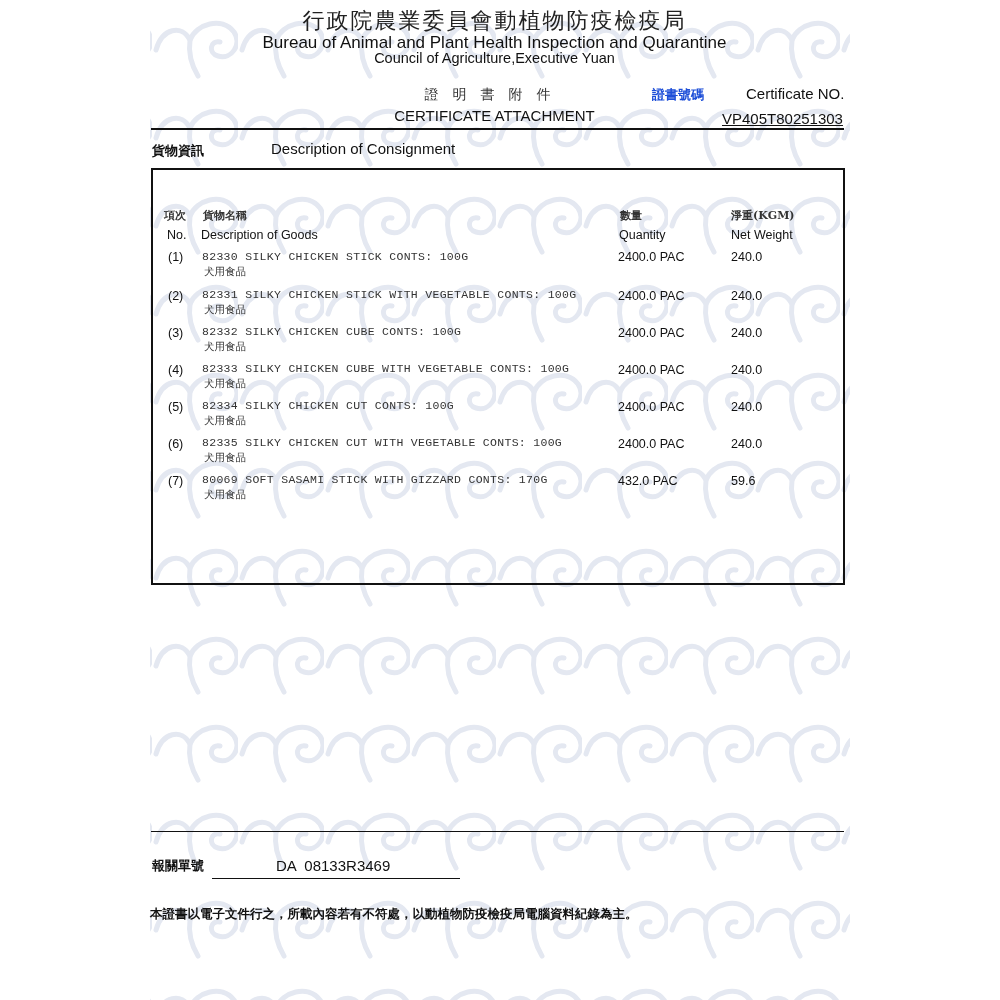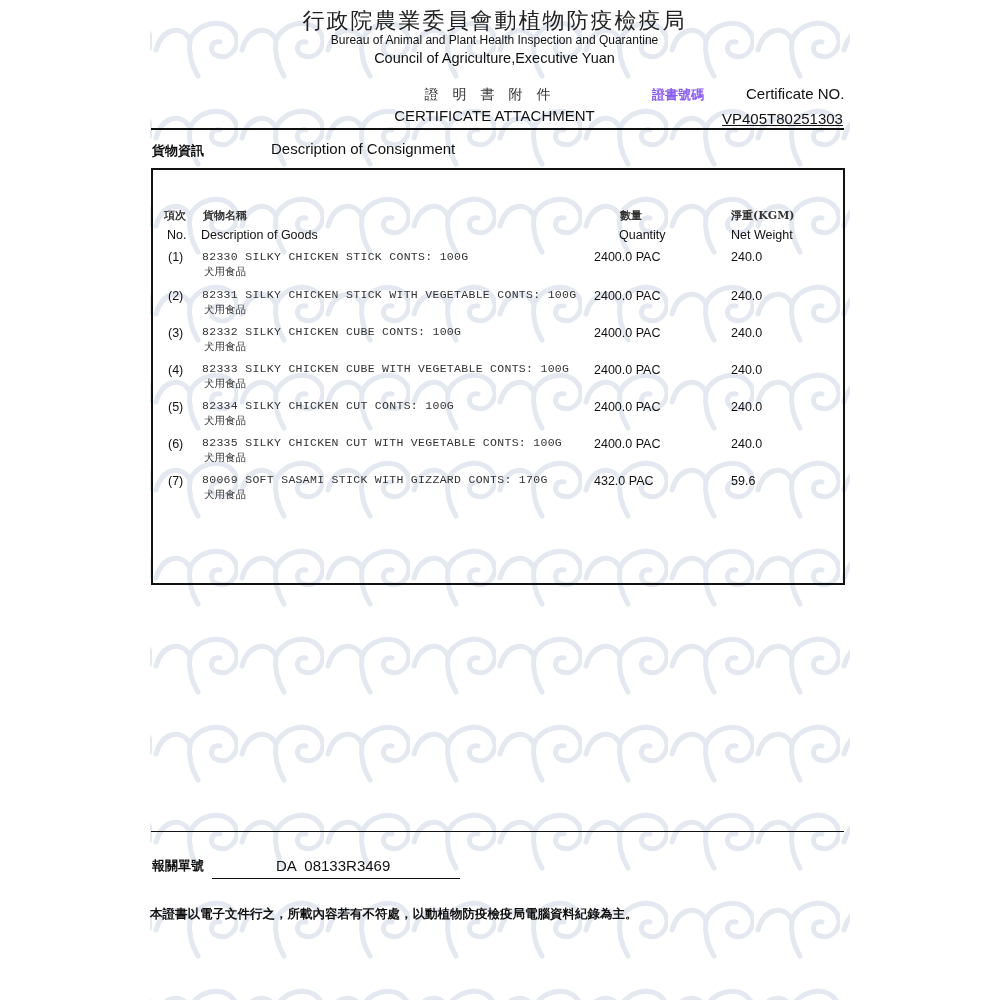--- a/index.html
+++ b/index.html
@@ -12,44 +12,44 @@
     position:absolute; left:0; top:0; width:1000px; height:1000px;
     z-index:0; pointer-events:none;
   }
   .layer { position:absolute; left:0; top:0; width:1000px; height:1000px; z-index:1; }
   .abs { position:absolute; white-space:nowrap; }
   .cjk { font-family:"DejaVu Serif", serif; }
   .mono { font-family:"Liberation Mono", "DejaVu Sans Mono", monospace; }
   .center { left:0; width:989px; text-align:center; }
 
   .t-cn { top:6px; font-size:22px; letter-spacing:2px; color:#222; }
-  .t-en1 { top:33px; font-size:12px; }
+  .t-en1 { top:33px; font-size:17px; }
   .t-en2 { top:50px; font-size:14.5px; }
   .t-en3 { top:67px; font-size:14.5px; }
   .t-attach-cn { top:86px; font-size:14px; letter-spacing:14px; color:#333; }
   .t-attach-en { top:107px; font-size:15px; }
 
-  .certno-cn { left:652px; top:86px; font-size:13px; font-weight:bold; color:#8b5cf6; }
+  .certno-cn { left:652px; top:86px; font-size:13px; font-weight:bold; color:#1d4ed8; }
   .certno-label { left:746px; top:85px; font-size:15px; }
   .certno-value { left:722px; top:110px; font-size:15px; text-decoration:underline; }
 
   .hr { position:absolute; background:#111; }
 
   .cons-cn { left:152px; top:142px; font-size:13px; font-weight:bold; }
   .cons-en { left:271px; top:140px; font-size:15px; }
 
   .box { position:absolute; left:151px; top:168px; width:690px; height:413px; border:2px solid #111; }
 
   .h-cn { top:208px; font-size:11px; color:#333;font-weight:bold; }
   .h-en { top:228px; font-size:12.5px; }
 
   .row-no { left:168px; font-size:12.5px; }
   .row-desc { left:202px; font-size:11.5px; color:#333; letter-spacing:0.3px; }
   .row-sub { left:204px; font-size:10.5px; color:#333; }
-  .row-qty { left:594px; font-size:12.5px; }
+  .row-qty { left:618px; font-size:12.5px; }
   .row-wt { left:731px; font-size:12.5px; }
 
   .decl-cn { left:152px; top:857px; font-size:13px; font-weight:bold; }
   .decl-val { left:240px; top:857px; font-size:15px; }
   .decl-line { position:absolute; left:212px; top:878px; width:248px; height:1px; background:#111; }
 
   .note-cn { left:150px; top:906px; font-size:12.5px; font-weight:bold; }
   .note-en { position:absolute; left:151px; top:931px; width:700px; font-size:14.3px; line-height:21px; white-space:normal; }
 </style>
 </head>

